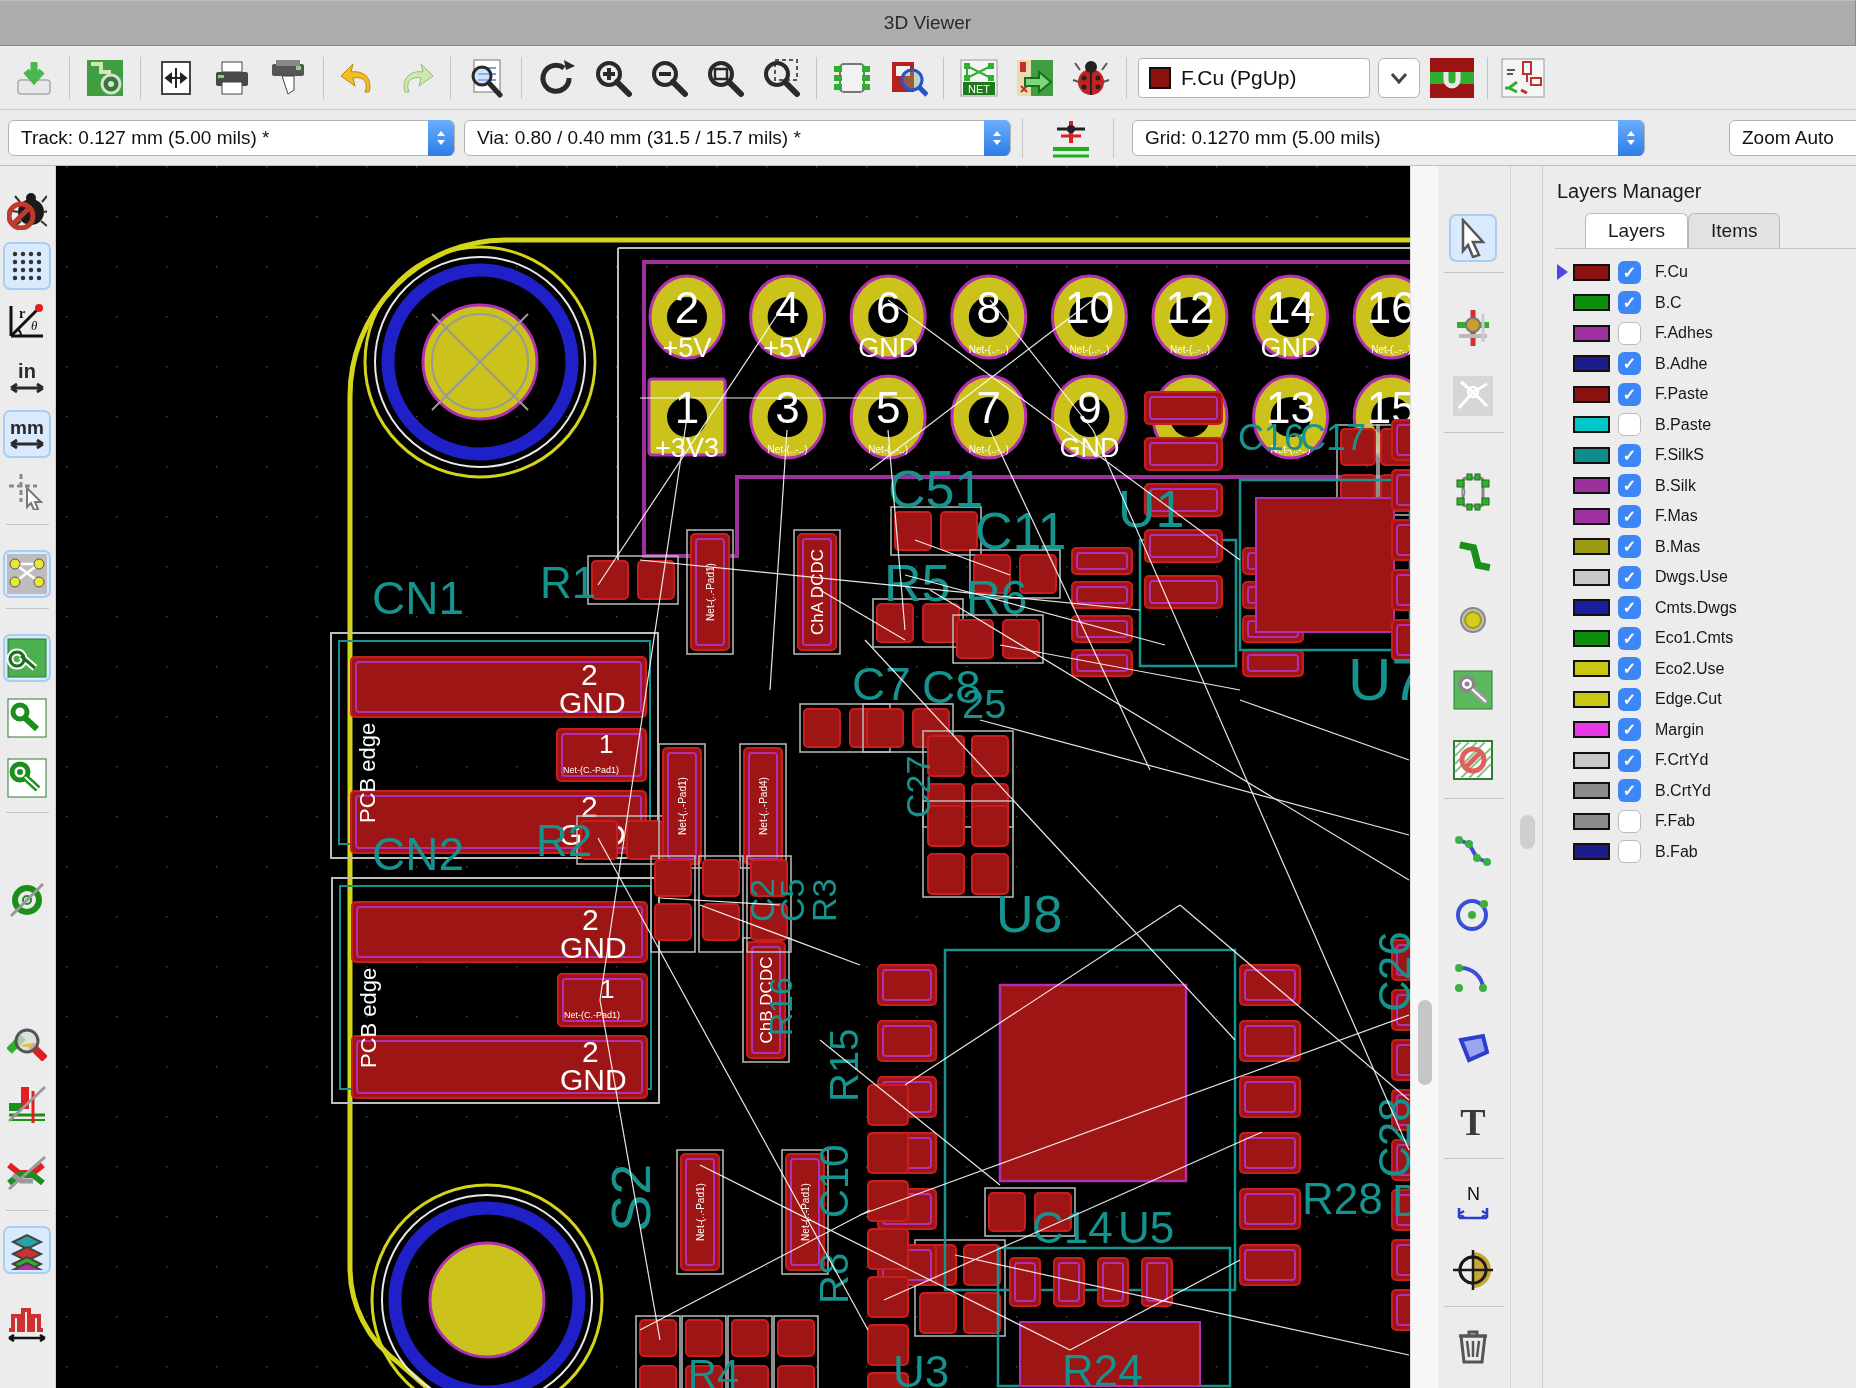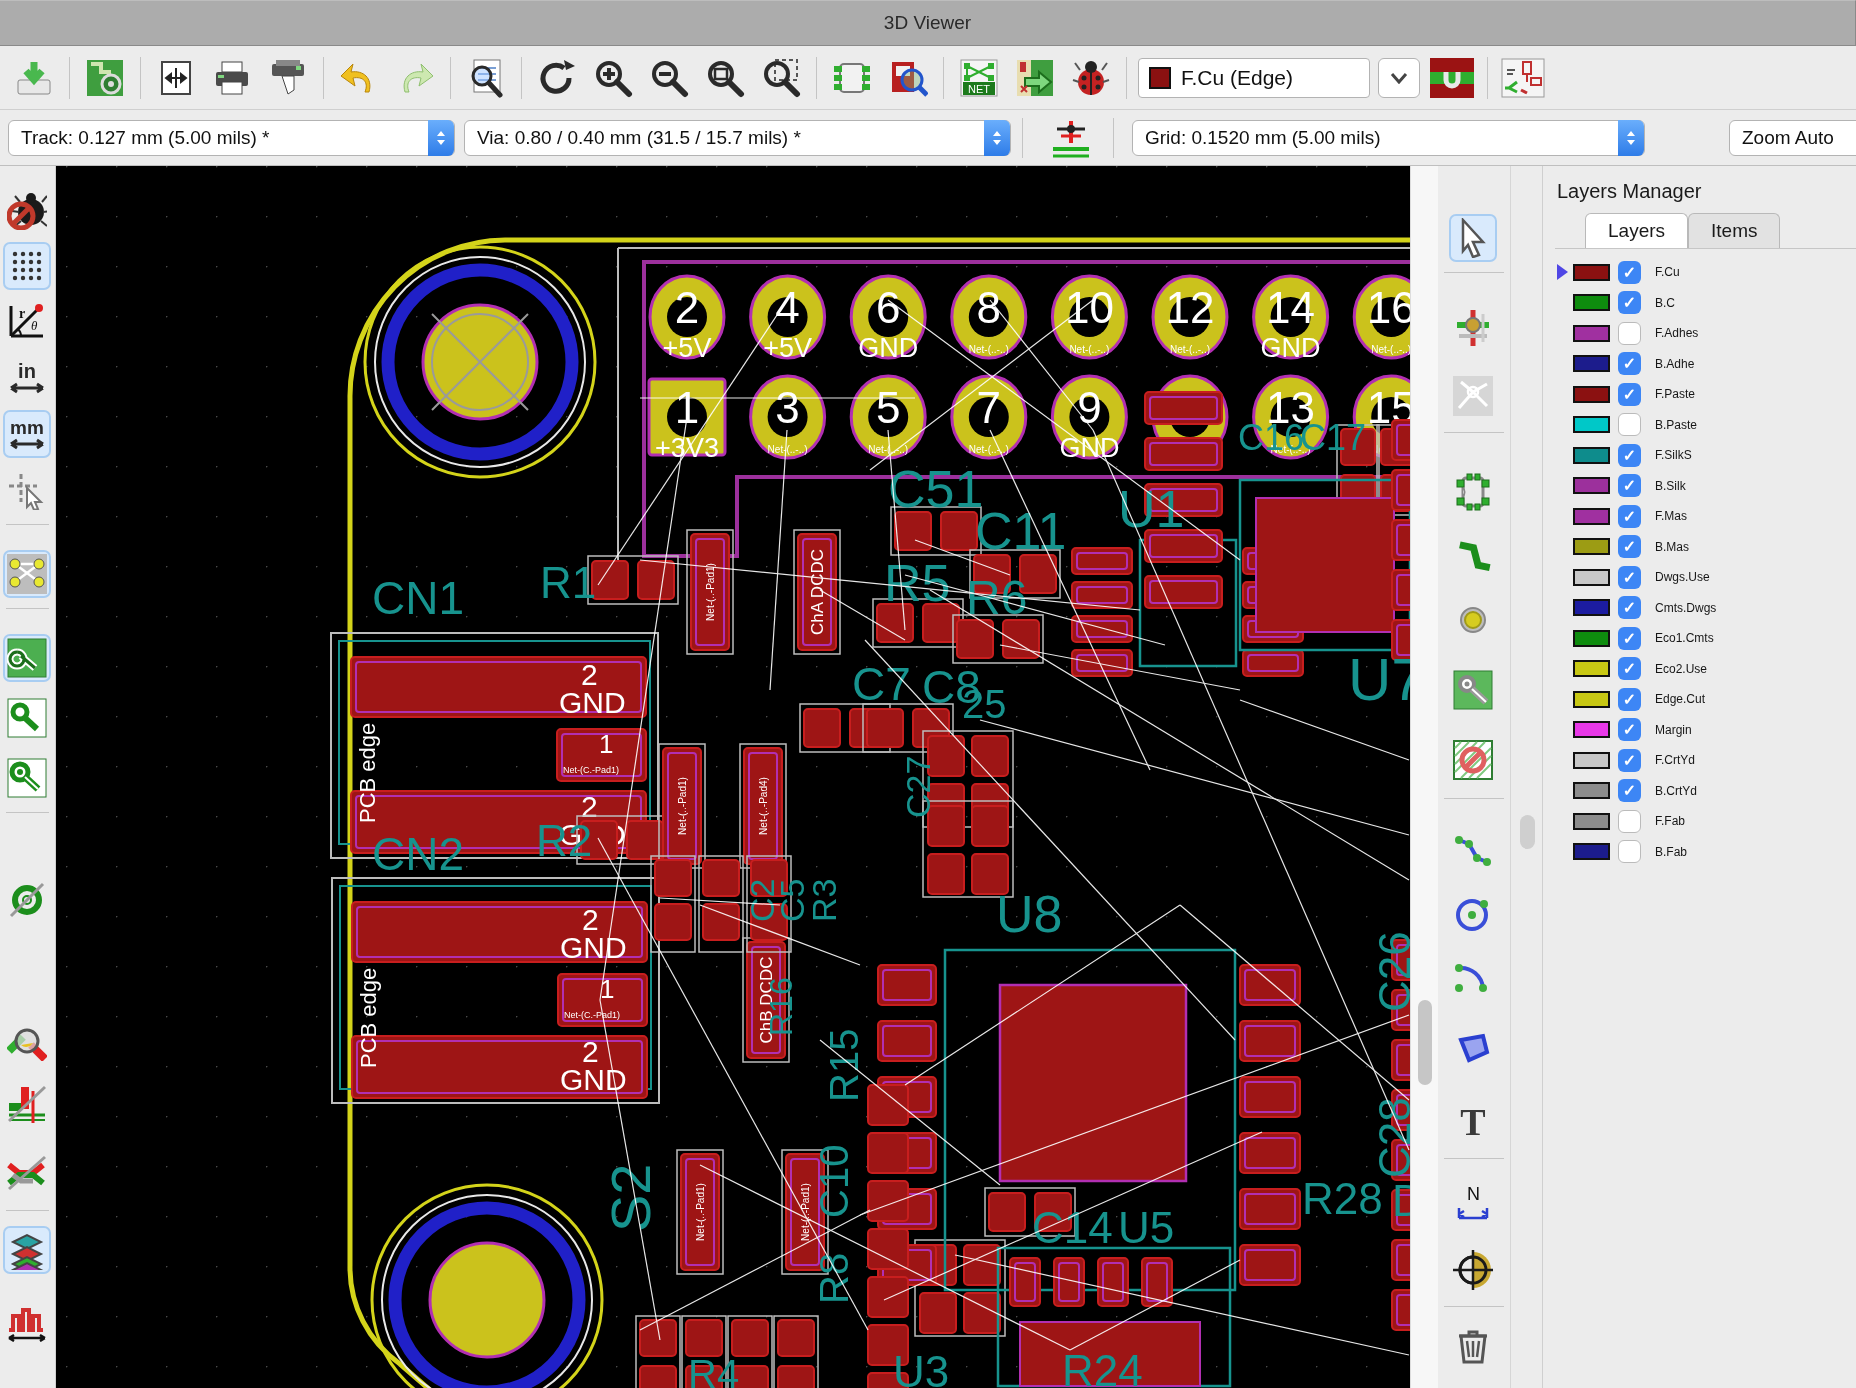--- a/index.html
+++ b/index.html
@@ -50,21 +50,21 @@
   .ptab { font-size:19px; color:#1a1a1a; padding:6px 22px; border:1px solid #b9b9b9; border-bottom:none;
     border-radius:6px 6px 0 0; background:#e2e2e2; }
   .ptab.active { background:#ffffff; }
   #playerslist { border-top:1px solid #c6c6c6; padding-top:8px; }
   .lrow { display:flex; align-items:center; height:30.5px; position:relative; }
   .ptr { width:0; height:0; border-left:11px solid #4f46e5; border-top:8px solid transparent; border-bottom:8px solid transparent; position:absolute; left:2px; }
   .lsw { width:37px; height:17px; border:2px solid #111; margin-left:18px; }
   .lcb { width:23px; height:23px; border-radius:6px; margin-left:8px; display:flex; align-items:center; justify-content:center; }
   .lcb.on { background:#3d86f5; color:#fff; font-size:16px; font-weight:bold; }
   .lcb.off { background:#fff; border:1px solid #bbb; }
-  .lname { font-size:12px; color:#161616; margin-left:14px; }
+  .lname { font-size:16px; color:#161616; margin-left:14px; }
 </style>
 </head>
 <body>
 
 <div id="app">
 
   <div id="tabbar">
     <div class="wtab inactive">3D Viewer</div>
   </div>
 
@@ -230,21 +230,21 @@
             <line x1="9" y1="12" x2="4" y2="5"></line>
             <line x1="31" y1="12" x2="36" y2="5"></line>
             <line x1="8" y1="24" x2="2" y2="22"></line>
             <line x1="32" y1="24" x2="38" y2="22"></line>
           </g>
         </svg>
       </div>
       <div class="tsep"></div>
       <div style="width: 232px; height: 40px; background: rgb(255, 255, 255); border: 1px solid rgb(179, 179, 179); border-radius: 4px; display: flex; align-items: center; padding-left: 10px; font-size: 21px; color: rgb(17, 17, 17); margin: 0px 4px;">
         <span class="swatch-fcu" style="background: rgb(139, 17, 17);"></span>
-        <span>F.Cu (Edge)</span>
+        <span>F.Cu (PgUp)</span>
       </div>
       <div style="width: 42px; height: 40px; background: rgb(255, 255, 255); border: 1px solid rgb(179, 179, 179); border-radius: 6px; display: flex; align-items: center; justify-content: center; margin: 0px 4px;">
         <svg width="18" height="12" viewBox="0 0 18 12">
           <path d="M2 2 L9 10 L16 2" fill="none" stroke="#444" stroke-width="3"></path>
         </svg>
       </div>
       <div class="tbtn">
         <svg width="44" height="40" viewBox="0 0 44 40">
           <rect x="0" y="0" width="44" height="40" fill="#9b1313"></rect>
           <rect x="0" y="14" width="44" height="12" fill="#2fae2f"></rect>
@@ -289,21 +289,21 @@
         <line x1="4" y1="30" x2="40" y2="30" stroke="#1faf1f" stroke-width="4"></line>
         <line x1="4" y1="37" x2="40" y2="37" stroke="#1faf1f" stroke-width="3"></line>
         <line x1="22" y1="2" x2="22" y2="24" stroke="#e02020" stroke-width="4"></line>
         <line x1="8" y1="10" x2="36" y2="10" stroke="#222" stroke-width="3"></line>
         <circle cx="22" cy="10" r="4" fill="#222"></circle>
         <line x1="12" y1="17" x2="32" y2="17" stroke="#e02020" stroke-width="3"></line>
       </svg>
     </div>
     <div style="position:absolute; left:1113px; top:8px; width:1px; height:40px; background:#c4c4c4;"></div>
     <div class="combo" style="left:1132px; width:513px;">
-      <span>Grid: 0.1520 mm (5.00 mils)</span>
+      <span>Grid: 0.1270 mm (5.00 mils)</span>
       <span class="spin">
         <svg width="12" height="18" viewBox="0 0 12 18">
             <path d="M2 7 L6 2 L10 7 Z M2 11 L6 16 L10 11 Z" fill="#fff"></path>
           </svg>
       </span>
     </div>
     <div class="combo" style="left:1729px; width:190px;">
       <span>Zoom Auto</span>
       <span class="spin">
         <svg width="12" height="18" viewBox="0 0 12 18">

